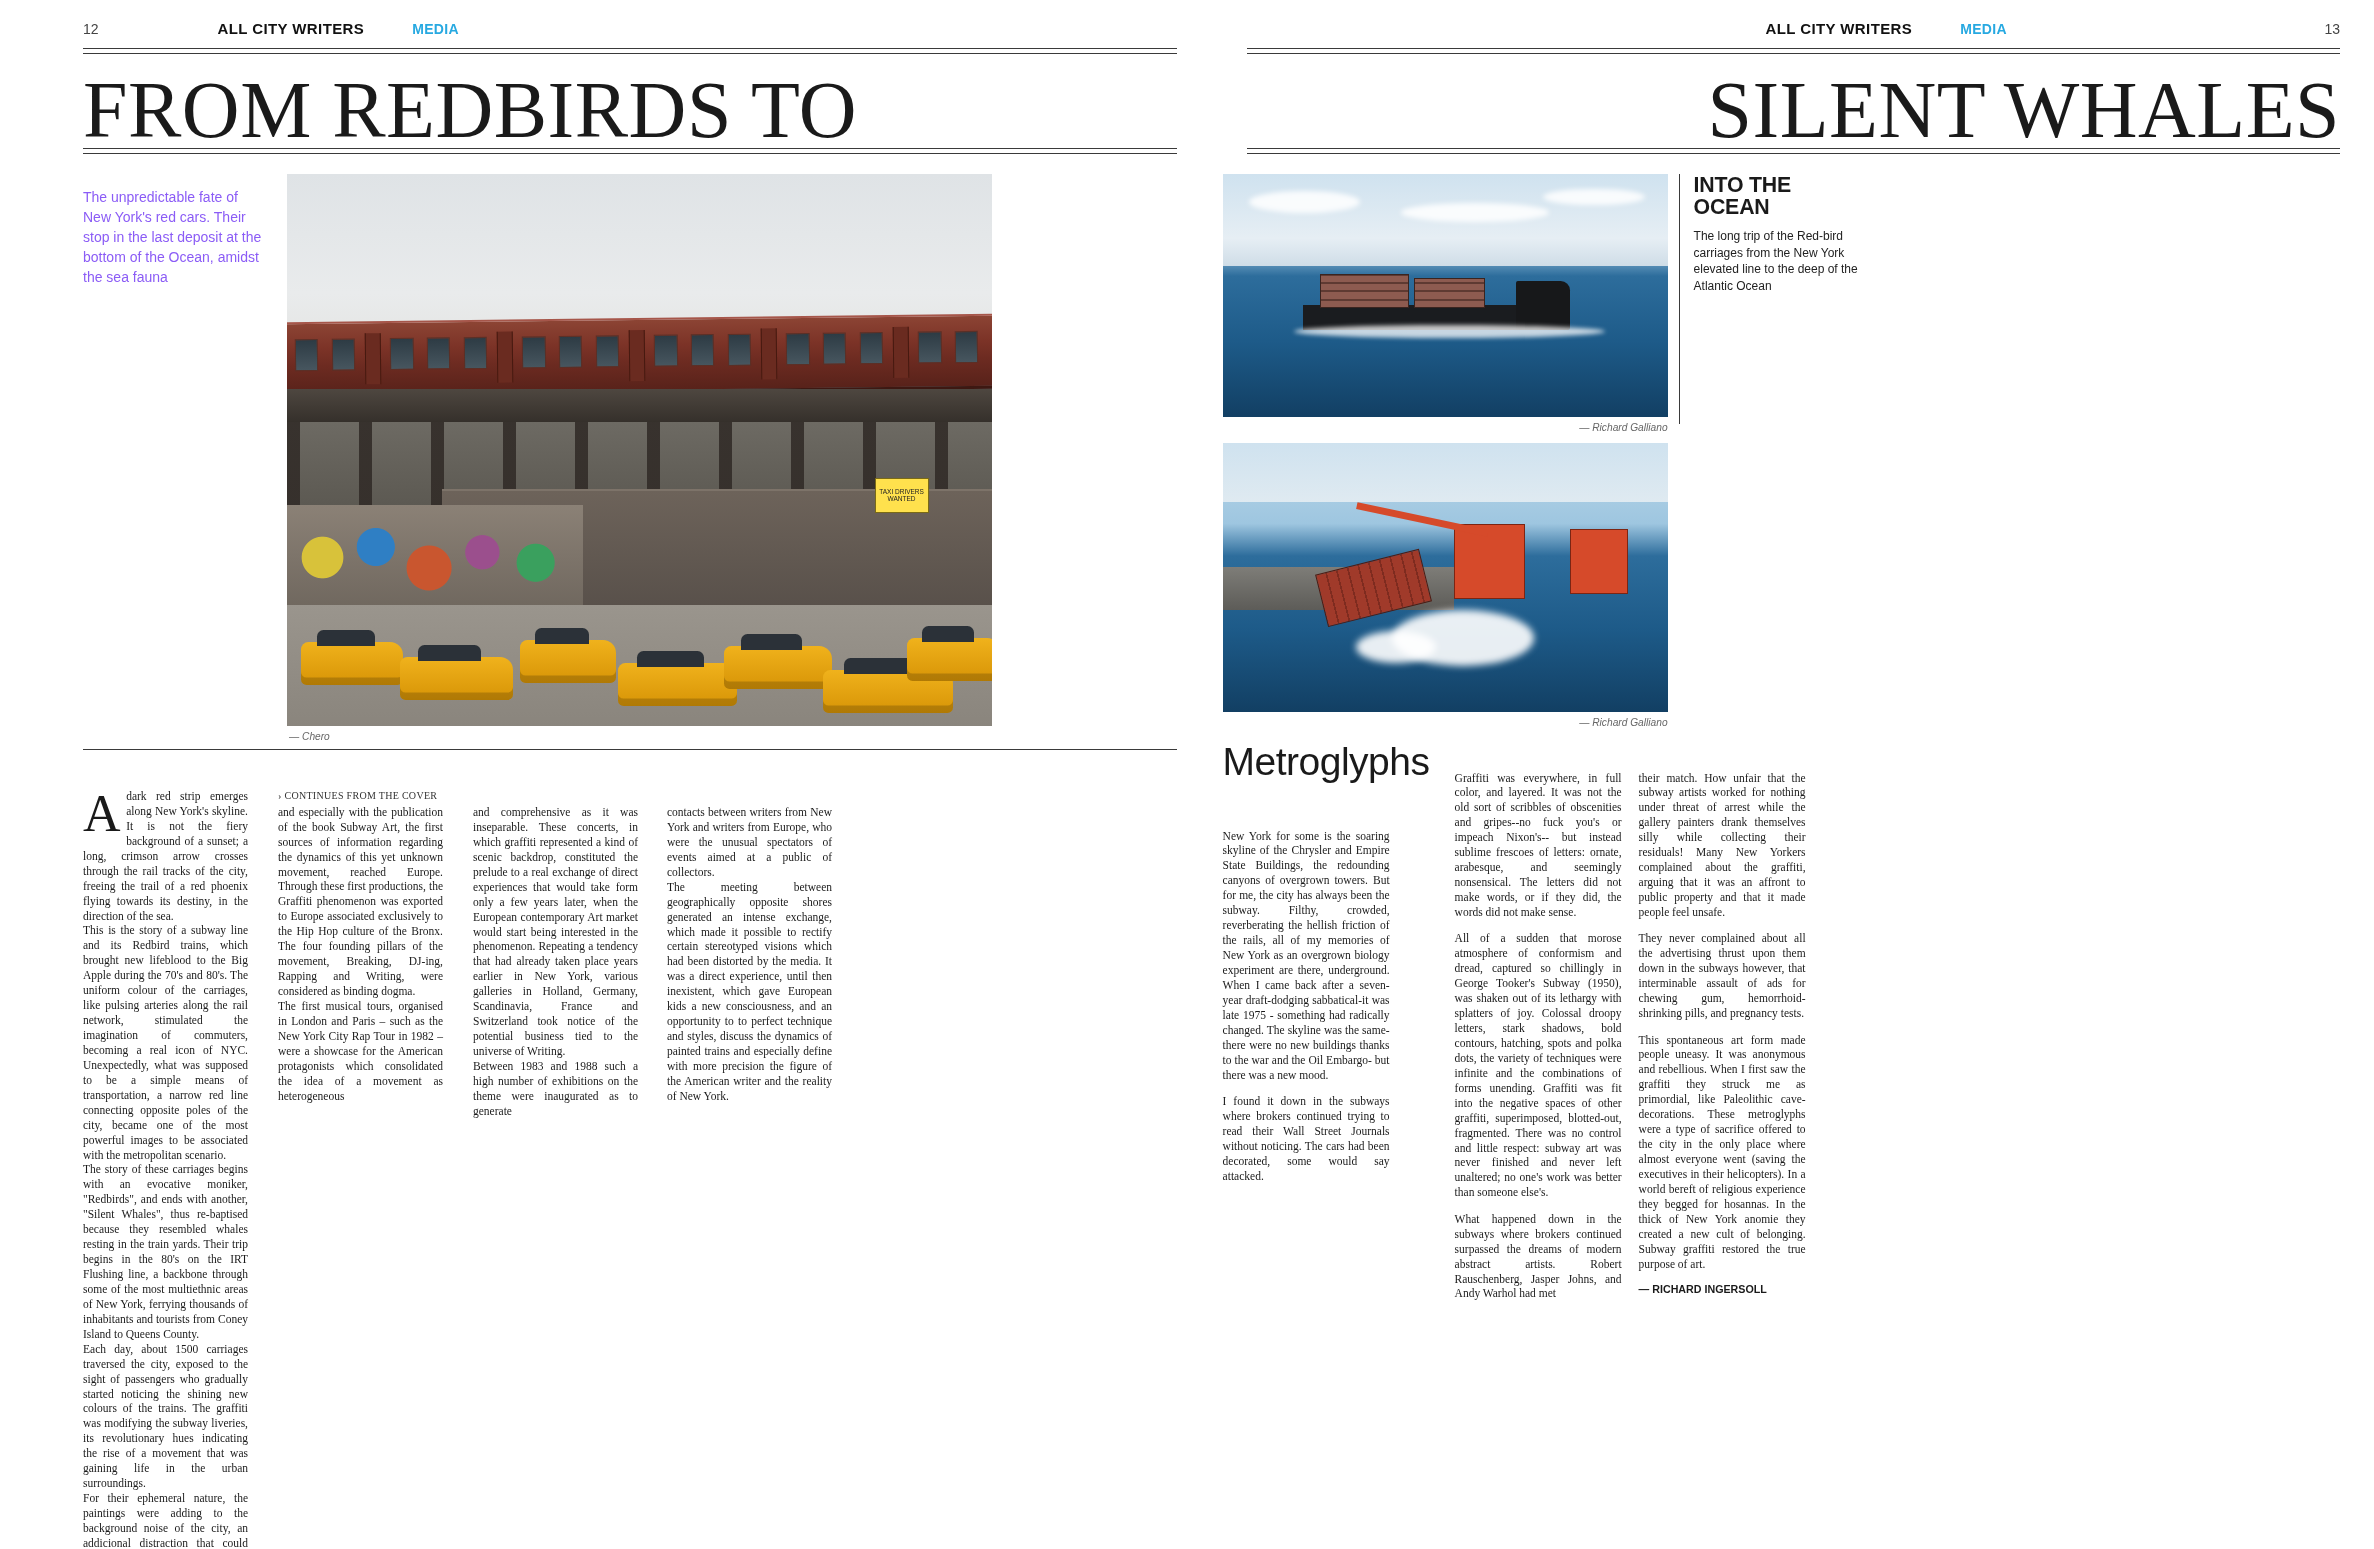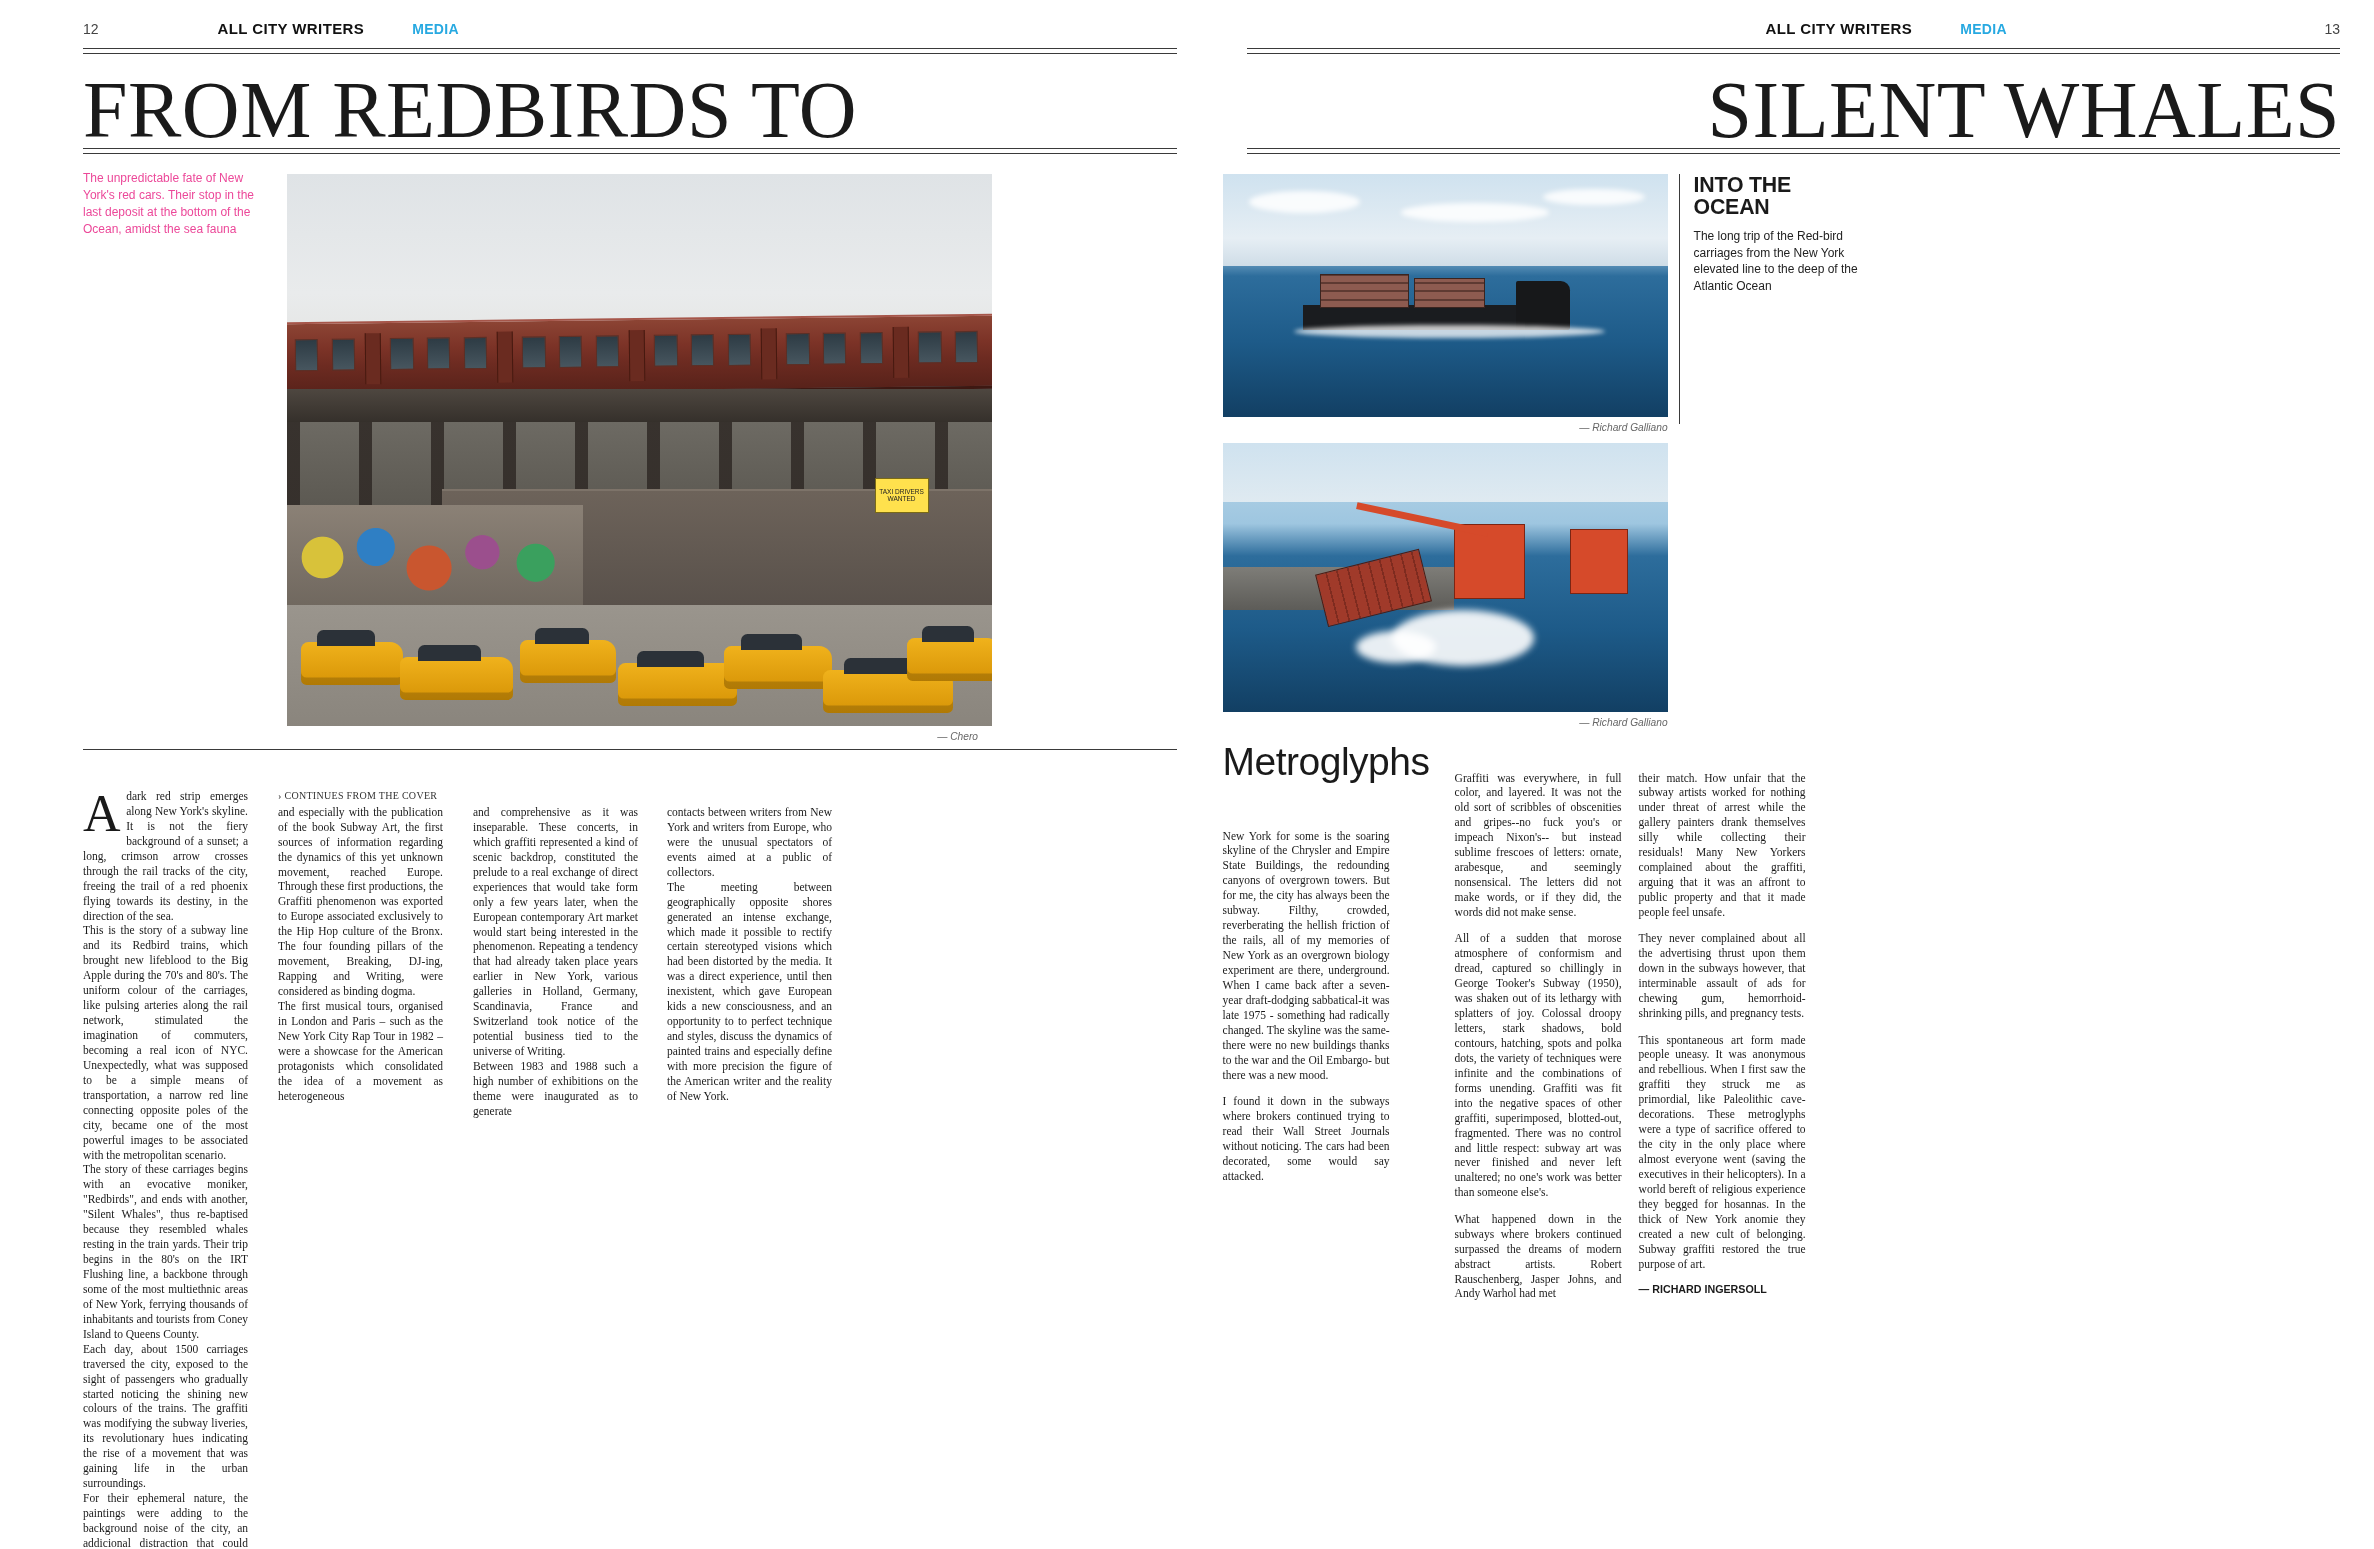--- a/index.html
+++ b/index.html
@@ -49,37 +49,37 @@
     line-height:1;
     letter-spacing:0.5px;
     white-space:nowrap;
   }
   .masthead.right h1 { text-align:right; width:100%; }
   .rule-under-head { top:148px; }
   .rule-under-head2 { top:153px; }
 
   
   .deck {
-    position:absolute; top:170px; left:35px; width:184px;
-    font-family:"Liberation Sans", sans-serif;
-    font-size:12px; line-height:1.42; color:#ec4899;
+    position:absolute; top:188px; left:35px; width:184px;
+    font-family:"Liberation Sans", sans-serif;
+    font-size:14px; line-height:1.42; color:#8b5cf6;
   }
 
   
   .photo-main {
     position:absolute; top:174px; left:239px; width:705px; height:552px;
     overflow:hidden;
     background:#6a6f74;
   }
   .credit {
     position:absolute;
     font-family:"Liberation Sans", sans-serif;
     font-size:10.2px; color:#666; font-style:italic;
   }
-  .credit-main { top:731px; left:225px; width:705px; text-align:right; }
+  .credit-main { top:731px; left:241px; width:705px; }
 
   
   .rule-cols { top:749px; }
 
   .body-cols {
     position:absolute; top:761px; left:35px; width:1117px; height:770px;margin-top:28px;
   }
   .col {
     position:absolute; top:0; width:165px;
     font-family:"Liberation Serif", serif;

